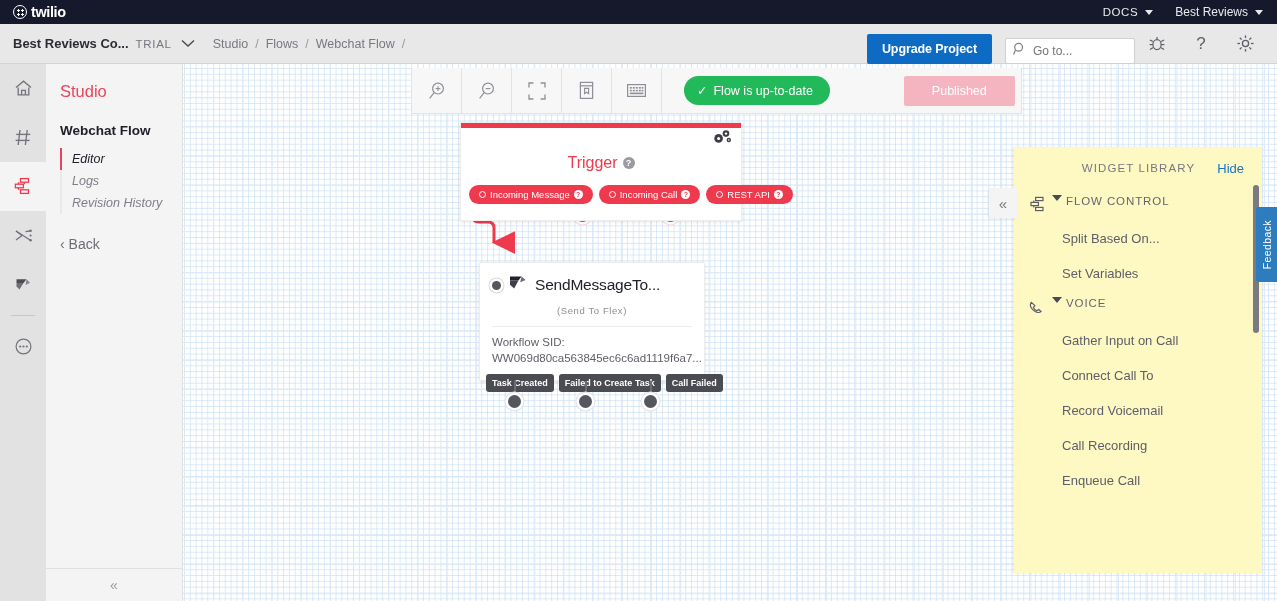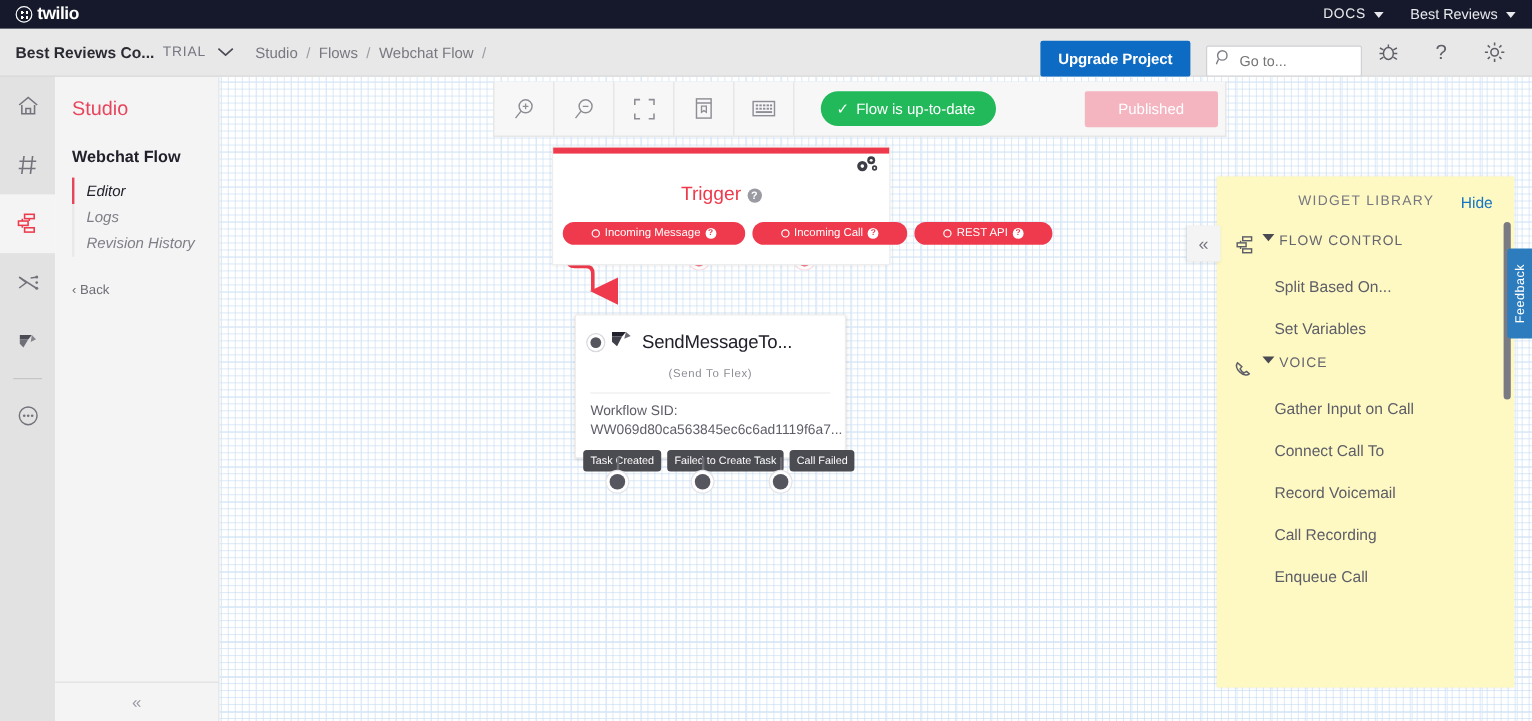--- a/index.html
+++ b/index.html
@@ -123,21 +123,21 @@
   .sb-flow {
     margin: 22px 0 0 14px; color: #21212b; font-size: 13.5px; font-weight: bold;
   }
   .sb-sublist { margin-top: 10px; border-left: 2px solid #e9e9e9; margin-left: 14px; }
   .sb-sub {
     padding: 4px 0 4px 10px; font-size: 12.5px; color: #7e7e87; cursor: pointer;
     margin-left: -2px; border-left: 2px solid transparent; font-style: italic;
   }
   .sb-sub.active { color: #21212b; border-left: 2px solid #e8455c; }
   .sb-back {
-    margin: 22px 0 0 14px; font-size: 11px; color: #6d6d76; cursor: pointer;
+    margin: 22px 0 0 14px; font-size: 14px; color: #6d6d76; cursor: pointer;
   }
   .sb-collapse {
     position: absolute; left: 0; bottom: 0; width: 136px; height: 33px;
     border-top: 1px solid #e0e0e0;
     display: flex; align-items: center; justify-content: center;
     color: #9a9aa3; font-size: 14px; cursor: pointer;
   }
 
   
   .canvas {
@@ -197,21 +197,21 @@
     position: absolute; right: 8px; top: -2px; cursor: pointer; color: #3d3d46;
   }
   .pill-row {
     display: flex; gap: 6px; margin-top: 13px;
     padding: 0 8px; justify-content: flex-start;
   }
   .pill {
     background: #ee3a4c; color: #fff; border-radius: 14px;
     font-size: 9.5px; height: 19px;
     display: flex; align-items: center; gap: 4px;
-    padding: 0 24px; cursor: pointer; white-space: nowrap;
+    padding: 0 10px; cursor: pointer; white-space: nowrap;
   }
   .pill-o {
     width: 7px; height: 7px; border: 1.3px solid #fff; border-radius: 50%;
   }
   .pill-help {
     width: 9px; height: 9px; border-radius: 50%; background: #fff;
     color: #ee3a4c; font-size: 7px; font-weight: bold;
     display: inline-flex; align-items: center; justify-content: center;
   }
 
@@ -237,21 +237,21 @@
   .node-send-sub {
     text-align: center; font-size: 9.5px; color: #8d8d96;
     letter-spacing: 0.6px; margin: 10px 0 10px;
   }
   .node-send-divider { height: 1px; background: #ededed; margin: 0 12px; }
   .node-send-body {
     padding: 8px 12px 14px; font-size: 11.5px; color: #5e5e68; line-height: 1.35;
   }
   .out-labels {
     position: absolute; left: 0; bottom: -12px;
-    display: flex; gap: 5px; padding-left: 6px;
+    display: flex; gap: 5px; padding-left: 6px; font-weight: bold;
   }
   .out-label {
     background: #4b4b52; color: #fff; font-size: 9px; border-radius: 3px;
     padding: 4px 6px; white-space: nowrap; cursor: pointer;
   }
   .out-stem {
     position: absolute; width: 2px; height: 17px; background: #6d6d75;
   }
   .out-dot {
     position: absolute; width: 13px; height: 13px; border-radius: 50%;

